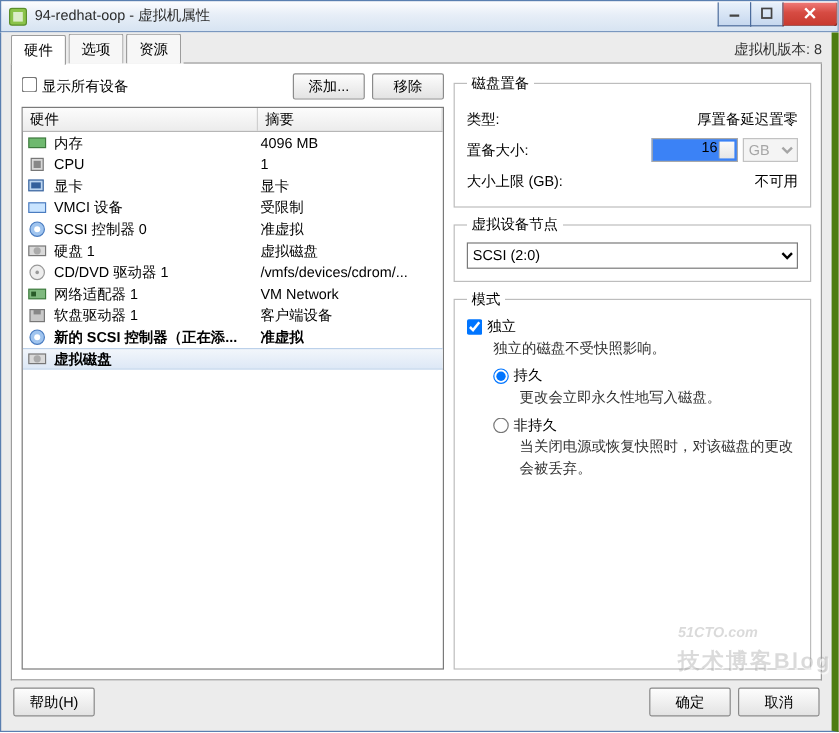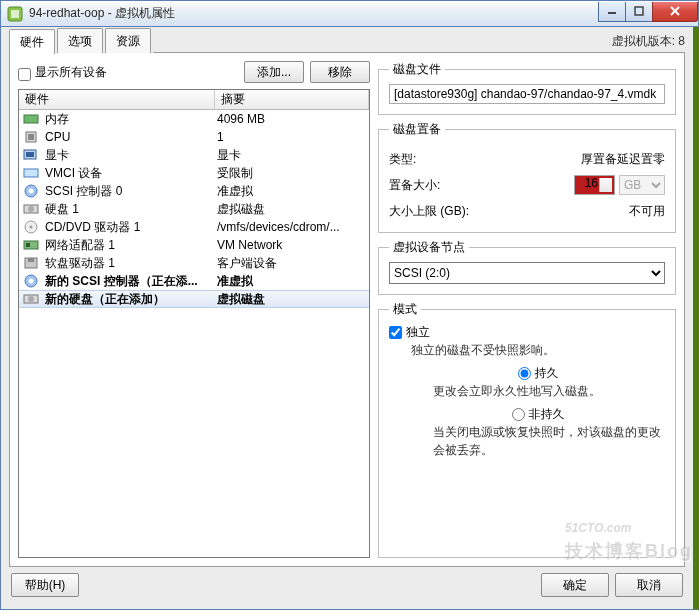--- a/index.html
+++ b/index.html
@@ -25,21 +25,21 @@
 .tab.active { background: #fff; position: relative; top: 1px; }
 .tabstrip-border { border-bottom: 1px solid #9c9c9c; flex: 1; }
 .vmversion { position: absolute; right: 0; top: 2px; color: #333; }
 
 
 .content { flex: 1; background: #fff; border: 1px solid #9c9c9c; border-top: none; display: flex; padding: 8px; gap: 8px; }
 
 
 .leftcol { width: 352px; display: flex; flex-direction: column; }
 .toprow { display: flex; align-items: center; margin-bottom: 6px; }
-.toprow label { display: flex; align-items: flex-end; gap: 4px; flex: 1; }
+.toprow label { display: flex; align-items: flex-start; gap: 4px; flex: 1; }
 .btn { min-width: 60px; height: 22px; padding: 0 10px; border: 1px solid #8a8a8a; background: linear-gradient(#fdfdfd,#e3e3e3); cursor: pointer; border-radius: 2px; }
 .btn + .btn { margin-left: 6px; }
 
 .hwtable-wrap { border: 1px solid #7a7a7a; flex: 1; display: flex; flex-direction: column; background: #fff; }
 .hwhead { display: flex; background: linear-gradient(#fcfcfc,#ececec); border-bottom: 1px solid #b6b6b6; height: 20px; align-items: center; }
 .hwhead > div { padding: 0 6px; border-right: 1px solid #cfcfcf; height: 100%; display: flex; align-items: center; }
 .col-hw { width: 196px; }
 .col-sum { flex: 1; }
 .hwbody { flex: 1; overflow: hidden; }
 .hwrow { display: flex; height: 18px; align-items: center; padding-left: 4px; }
@@ -51,27 +51,27 @@
 .hwsum { flex: 1; white-space: nowrap; overflow: hidden; }
 
 
 .rightcol { flex: 1; display: flex; flex-direction: column; gap: 6px; }
 fieldset { border: 1px solid #bdbdbd; padding: 6px 10px 10px; }
 legend { padding: 0 4px; }
 .filebox { height: 20px; border: 1px solid #a9a9a9; background: #fff; padding: 2px 4px; white-space: nowrap; overflow: hidden; }
 .kvrow { display: flex; align-items: center; height: 22px; margin-top: 4px; }
 .kvrow .k { width: 100px; }
 .kvrow .v { flex: 1; text-align: right; }
-.numbox { width: 41px; height: 20px; border: 1px solid #a9a9a9; background: #b91c1c; text-align: right; padding: 0 16px 0 4px; position: relative; }
+.numbox { width: 72px; height: 20px; border: 1px solid #a9a9a9; background: #3b82f6; text-align: right; padding: 0 16px 0 4px; position: relative; }
 .numbox::after { content: ""; position: absolute; right: 2px; top: 2px; width: 12px; height: 14px; border-left: 1px solid #bbb; background: linear-gradient(#fafafa,#e6e6e6); }
 .selectsmall { width: 46px; height: 20px; border: 1px solid #a9a9a9; background: #f0f0f0; margin-left: 4px; }
 select.full { width: 100%; height: 22px; border: 1px solid #7a7a7a; background: #fff; }
 
 .radio-block { margin: 4px 0 0 22px; }
-.radio-block label { display: flex; align-items: center; gap: 4px; margin-top: 0; justify-content: center; }
+.radio-block label { display: flex; align-items: center; gap: 4px; margin-top: 0; }
 .radio-desc { margin: 0 0 6px 22px; color: #333; line-height: 1.5; }
 
 
 .bottom { height: 36px; display: flex; align-items: center; padding: 0 2px; justify-content: center; }
 .bottom .btn { min-width: 68px; height: 24px; }
 .spacer { flex: 1; }
 
 
 .watermark { position: absolute; right: 6px; bottom: 48px; font-family: Arial; font-size: 30px; font-weight: bold; color: rgba(150,150,150,.35); font-style: italic; pointer-events: none; text-shadow: 1px 1px 0 rgba(255,255,255,.6); }
 .watermark .cn { font-size: 18px; font-style: normal; display: block; text-align: right; letter-spacing: 2px; }
@@ -213,33 +213,28 @@
                   <circle cx="8" cy="7" r="2.5" fill="#fff"></circle>
                 </svg></span>
               <span class="hwlabel">新的 SCSI 控制器（正在添...</span>
               <span class="hwsum">准虚拟</span>
             </div>
             <div class="hwrow sel">
               <span class="hwicon"><svg width="16" height="14">
                   <rect x="1" y="3" width="14" height="8" fill="#d9d9d9" stroke="#777"></rect>
                   <circle cx="8" cy="7" r="3" fill="#aaa"></circle>
                 </svg></span>
-              <span class="hwlabel">新的硬盘（正在添加）</span>
               <span class="hwsum">虚拟磁盘</span>
             </div>
           </div>
       </div>
     </div>
 
     <div class="rightcol">
 
-      <fieldset>
-        <legend>磁盘文件</legend>
-        <div class="filebox">[datastore930g] chandao-97/chandao-97_4.vmdk</div>
-      </fieldset>
 
       <fieldset>
         <legend>磁盘置备</legend>
         <div class="kvrow">
           <span class="k">类型:</span>
           <span class="v">厚置备延迟置零</span>
         </div>
         <div class="kvrow">
           <span class="k">置备大小:</span>
           <span class="v" style="display:flex;justify-content:flex-end;align-items:center;">

